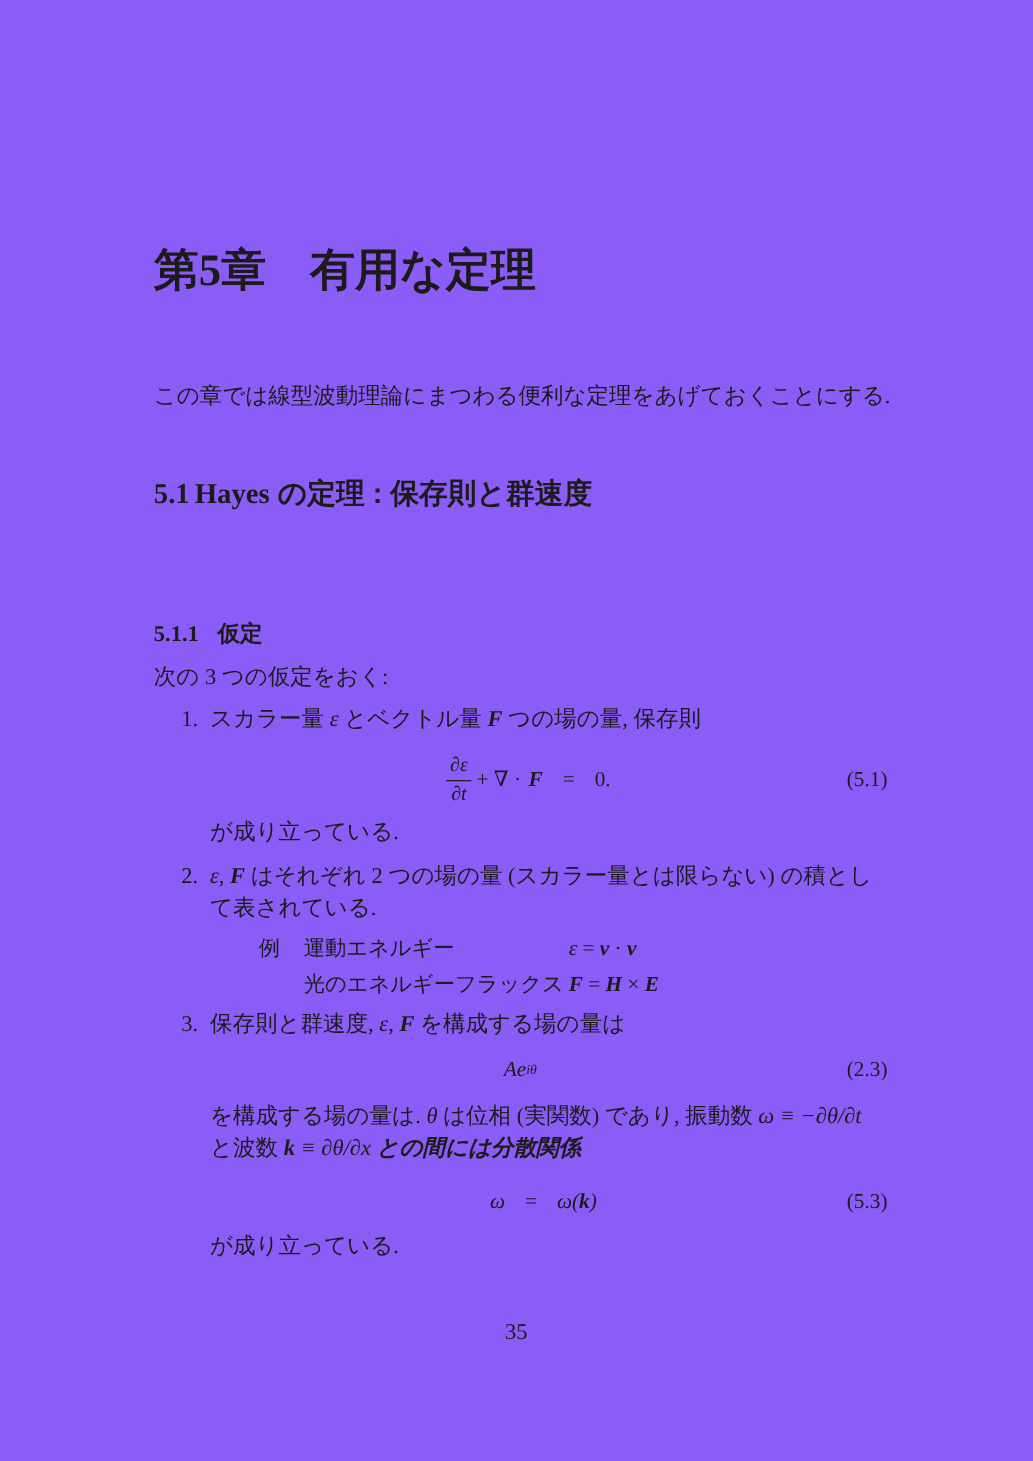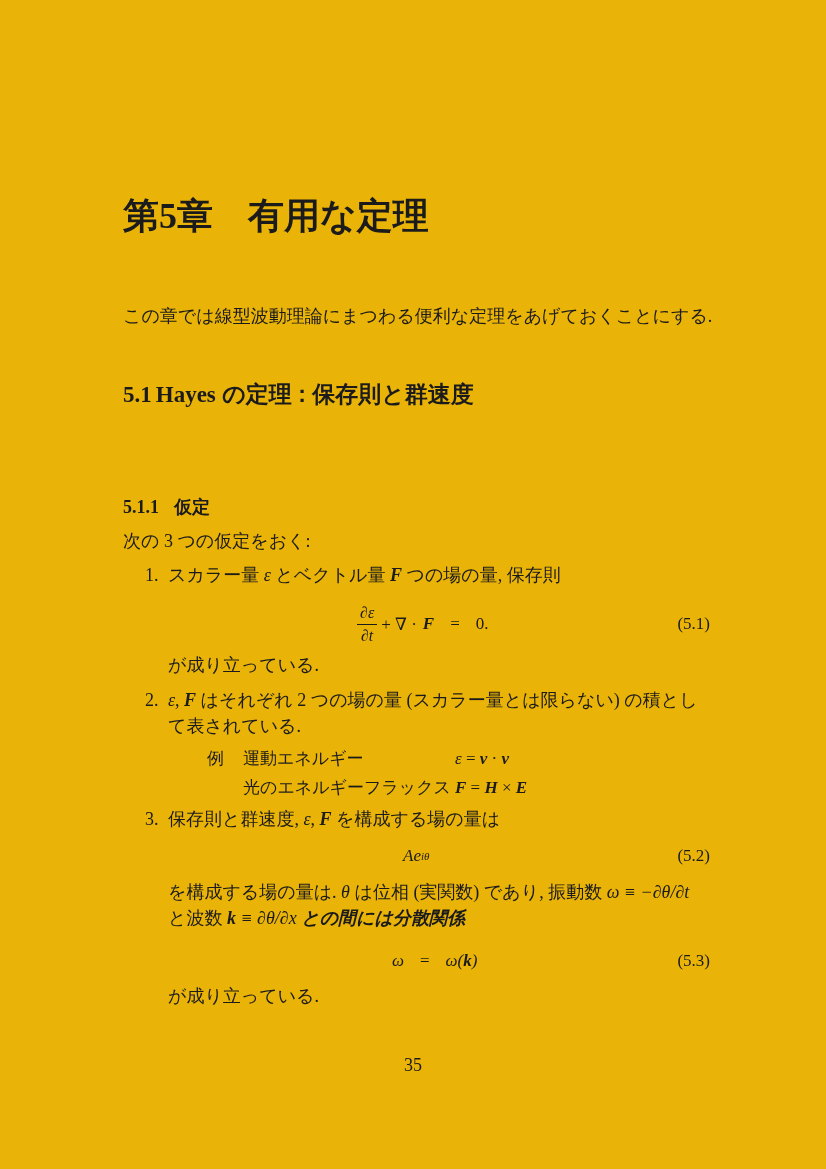--- a/index.html
+++ b/index.html
@@ -1,20 +1,20 @@
 <!DOCTYPE html>
 <html><head>
 <meta charset="utf-8">
 <style>
   html, body { margin: 0; padding: 0; background: #ffffff; }
   .page {
     position: relative;
     width: 826px;
     height: 1169px;
-    background: #eab308;
+    background: #8b5cf6;
     color: #1b1b1b;
     font-family: "Liberation Serif", "DejaVu Serif", serif;
     overflow: hidden;
   }
   .abs { position: absolute; margin: 0; }
   .body { font-size: 18px; line-height: 26px; }
   .jp  { font-family: "Liberation Serif", "DejaVu Serif", serif; font-style: normal; }
   .got { font-family: "Liberation Sans", "DejaVu Sans", sans-serif; }
   .cmnum { font-family: "Liberation Serif", "DejaVu Serif", serif; }
   .m   { font-family: "Liberation Serif", "DejaVu Serif", serif; font-style: italic; }
@@ -103,21 +103,21 @@
     </div>
   </div>
 
   <span class="abs body item-label rm" style="top:806px;">3.</span>
   <p class="abs body item-text" style="top:806px;"><span class="jp">保存則と群速度, </span><span class="m">ε</span><span class="jp">, </span><span class="mb">F</span><span class="jp"> を構成する場の量は</span></p>
 
   <div class="eq" style="top:843px; height:26px;">
     <span class="eqrow" style="margin-left:280px;">
       <span class="m">Ae</span><span class="m sup">iθ</span>
     </span>
-    <span class="tag rm">(5.2)</span>
+    <span class="tag rm">(2.3)</span>
   </div>
 
   <p class="abs body item-text" style="top:879px;"><span class="jp">を構成する場の量は. </span><span class="m">θ</span><span class="jp"> は位相 (実関数) であり, 振動数 </span><span class="m">ω ≡ −∂θ/∂t</span><span class="jp"> と波数 </span><span class="mb">k</span><span class="m"> ≡ ∂θ/∂x</span><span class="mb"> との間には分散関係</span><span class="jp"></span></p>
 
   <div class="eq" style="top:948px; height:26px;">
     <span class="eqrow" style="margin-left:269px;">
       <span class="m">ω</span><span class="rm rel">=</span><span class="m">ω(</span><span class="mb">k</span><span class="m">)</span>
     </span>
     <span class="tag rm">(5.3)</span>
   </div>

